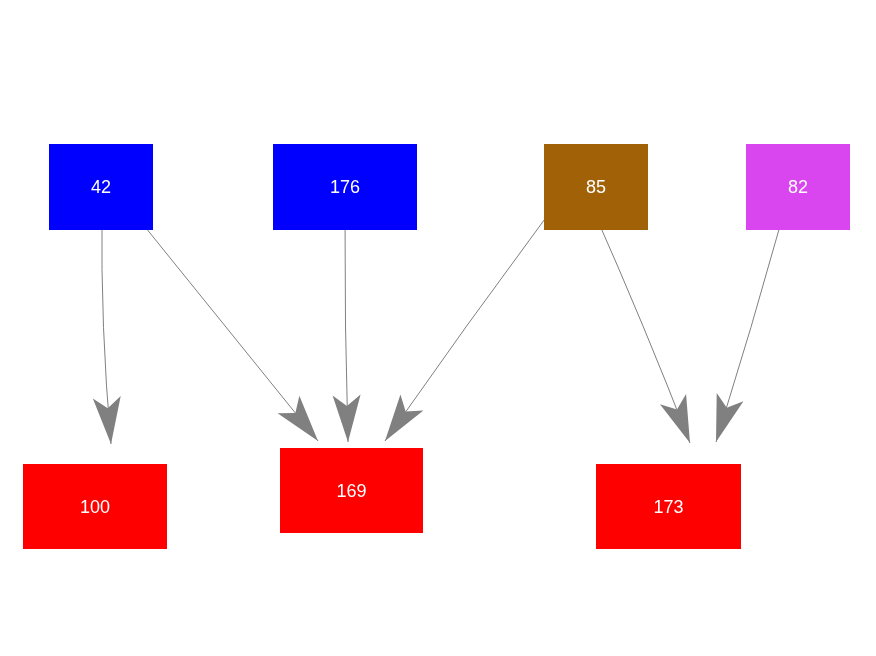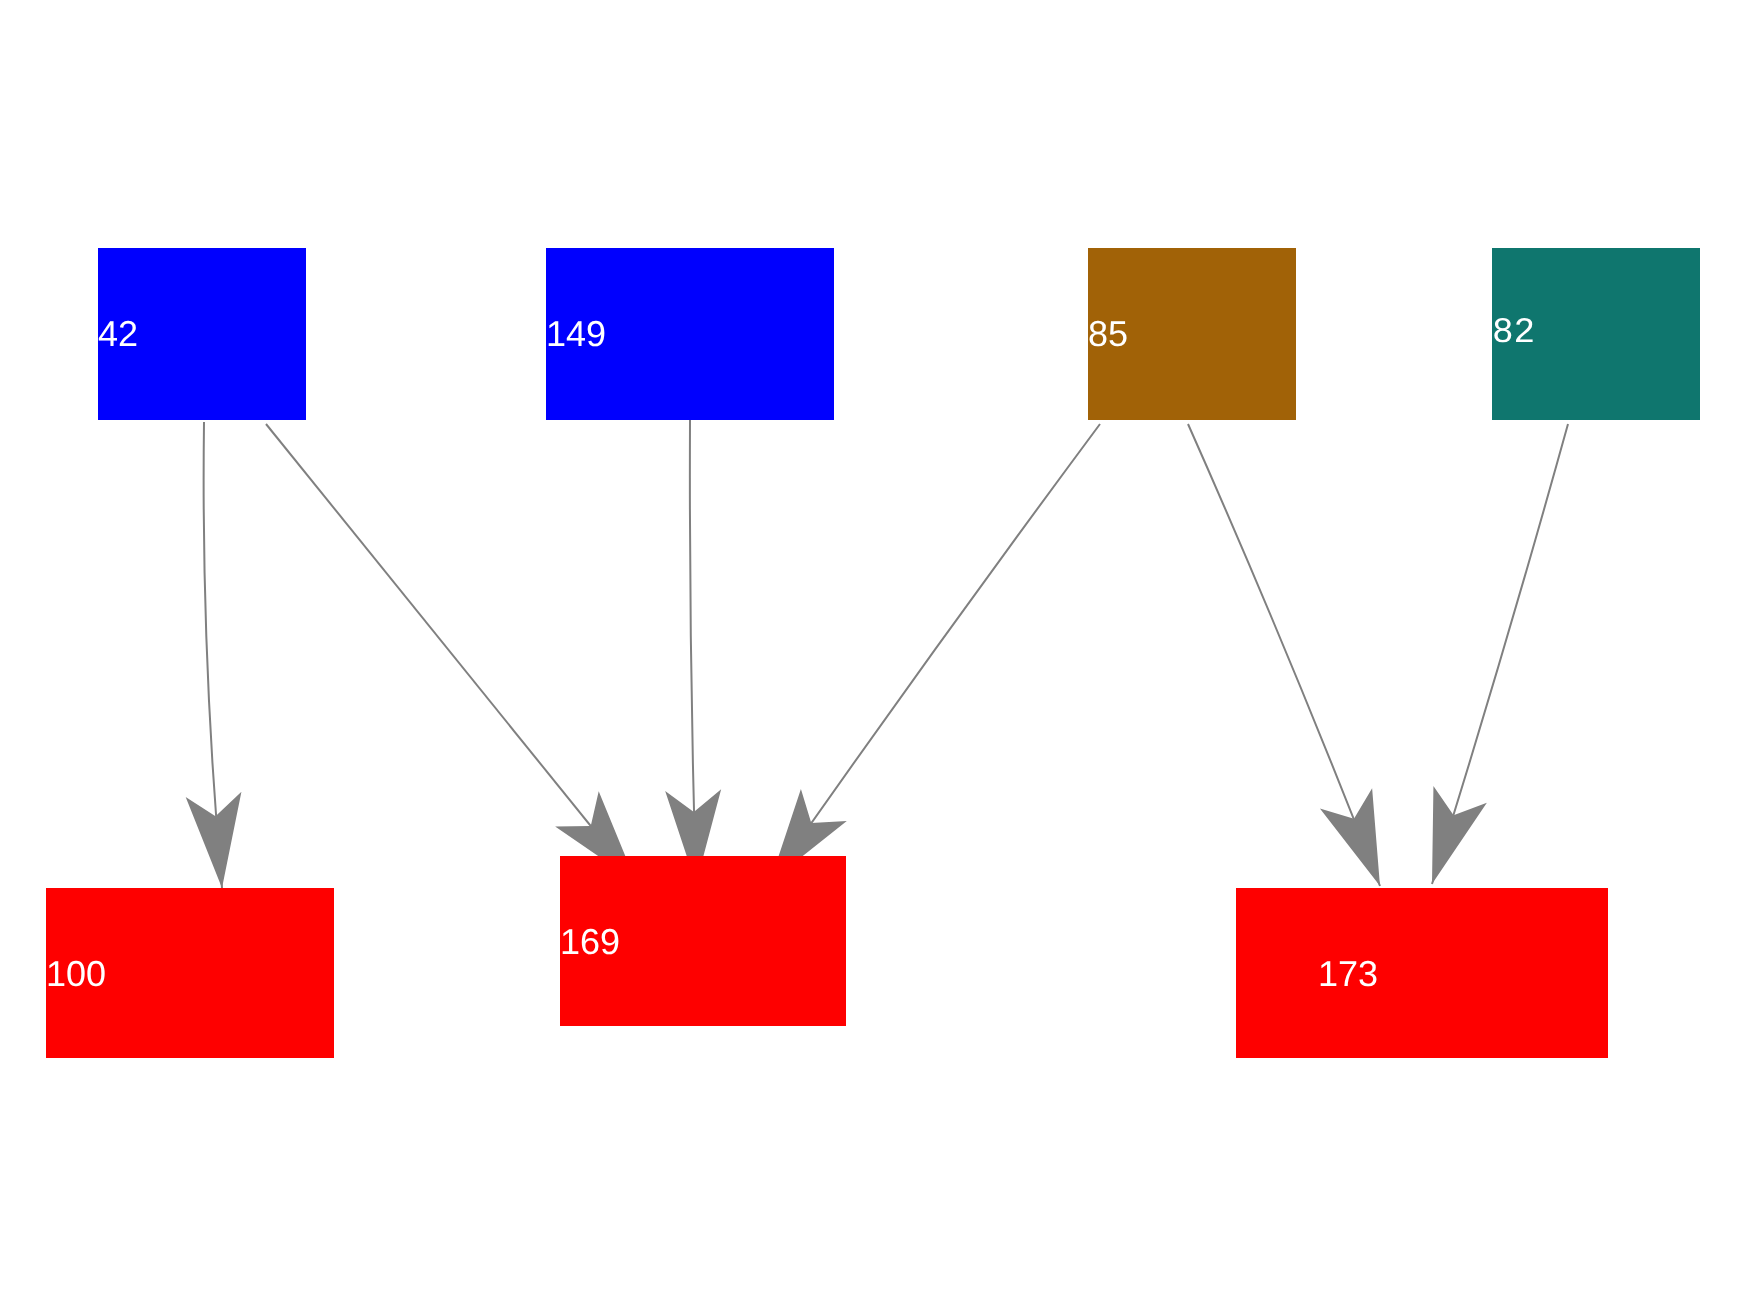--- a/index.html
+++ b/index.html
@@ -19,24 +19,26 @@
     position: absolute;
     left: 0;
     top: 0;
     width: 876px;
     height: 656px;
   }
   .node {
     position: absolute;
     display: flex;
     align-items: center;
+    justify-content: center;
     color: #ffffff;
     font-size: 18px;
     line-height: 1;
     user-select: none;
+    margin-top: 20px;
   }
 </style>
 </head>
 <body>
 
 <div class="canvas">
   <svg id="edge-layer" viewBox="0 0 876 656" xmlns="http://www.w3.org/2000/svg">
       <path d="M102,211 Q100.50447104234603,327.73158695544583 111,444" fill="none" stroke="#808080" stroke-width="1"></path>
       <path d="M0,0 L-14,-47 L0,-36 L14,-47 Z" transform="translate(111,444) rotate(-5.158099636692511)" fill="#808080"></path>
       <path d="M133,212 Q225.5,326.5 318,441" fill="none" stroke="#808080" stroke-width="1"></path>
@@ -48,31 +50,31 @@
       <path d="M594,212 Q644.77029402416,326.3487089769725 690,443" fill="none" stroke="#808080" stroke-width="1"></path>
       <path d="M0,0 L-14,-47 L0,-36 L14,-47 Z" transform="translate(690,443) rotate(-21.193020089351563)" fill="#808080"></path>
       <path d="M784,212 Q751.9179323869328,327.5670408796149 716,442" fill="none" stroke="#808080" stroke-width="1"></path>
       <path d="M0,0 L-14,-47 L0,-36 L14,-47 Z" transform="translate(716,442) rotate(17.42590013067229)" fill="#808080"></path>
     </svg>
   <div id="node-layer">
       <div class="node" style="left: 49px; top: 124px; width: 104px; height: 86px; background: rgb(0, 0, 254); color: rgb(255, 255, 255);">
         <span>42</span>
       </div>
       <div class="node" style="left: 273px; top: 124px; width: 144px; height: 86px; background: rgb(0, 0, 254); color: rgb(255, 255, 255);">
-        <span>149</span>
+        <span>176</span>
       </div>
       <div class="node" style="left: 544px; top: 124px; width: 104px; height: 86px; background: #a16207; color: rgb(255, 255, 255);">
         <span>85</span>
       </div>
-      <div class="node" style="left: 746px; top: 124px; width: 104px; height: 86px; background: #0f766e; color: rgb(255, 255, 255); font-family: Liberation Mono, monospace;">
+      <div class="node" style="left: 746px; top: 124px; width: 104px; height: 86px; background: #d946ef; color: rgb(255, 255, 255);">
         <span>82</span>
       </div>
       <div class="node" style="left: 23px; top: 444px; width: 144px; height: 85px; background: rgb(254, 0, 0); color: rgb(255, 255, 255);">
         <span>100</span>
       </div>
       <div class="node" style="left: 280px; top: 428px; width: 143px; height: 85px; background: rgb(254, 0, 0); color: rgb(255, 255, 255);">
         <span>169</span>
       </div>
-      <div class="node" style="left: 618px; top: 444px; width: 145px; height: 85px; background: rgb(254, 0, 0); color: rgb(255, 255, 255); padding-left: 41px;">
+      <div class="node" style="left: 596px; top: 444px; width: 145px; height: 85px; background: rgb(254, 0, 0); color: rgb(255, 255, 255);">
         <span>173</span>
       </div>
     </div>
 </div>
 
 </body></html>

